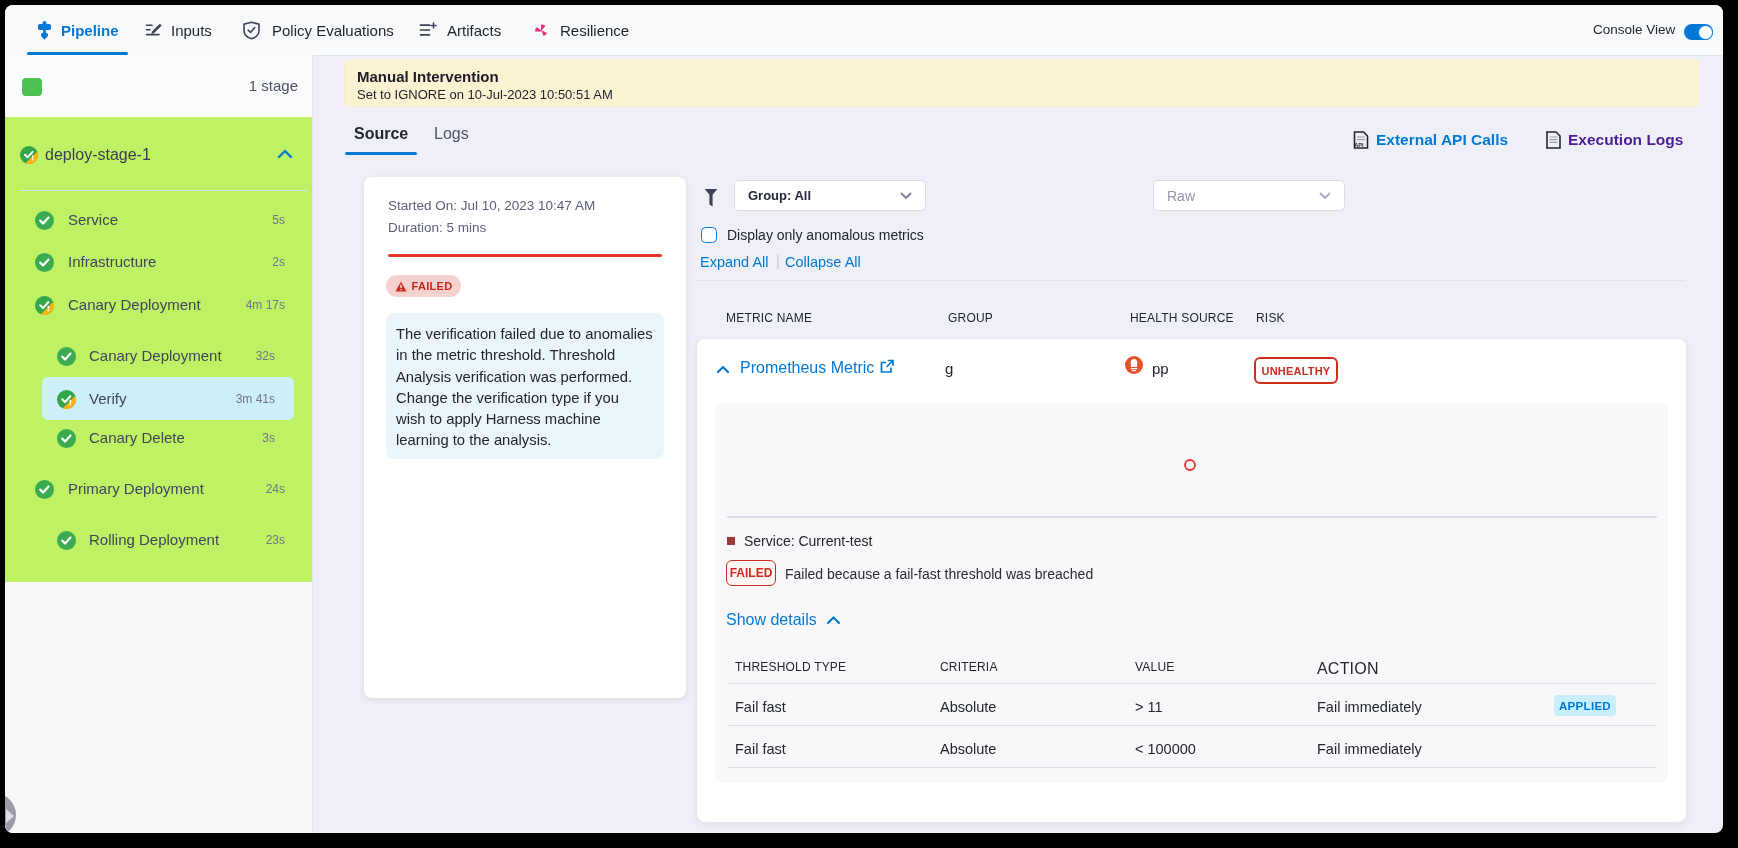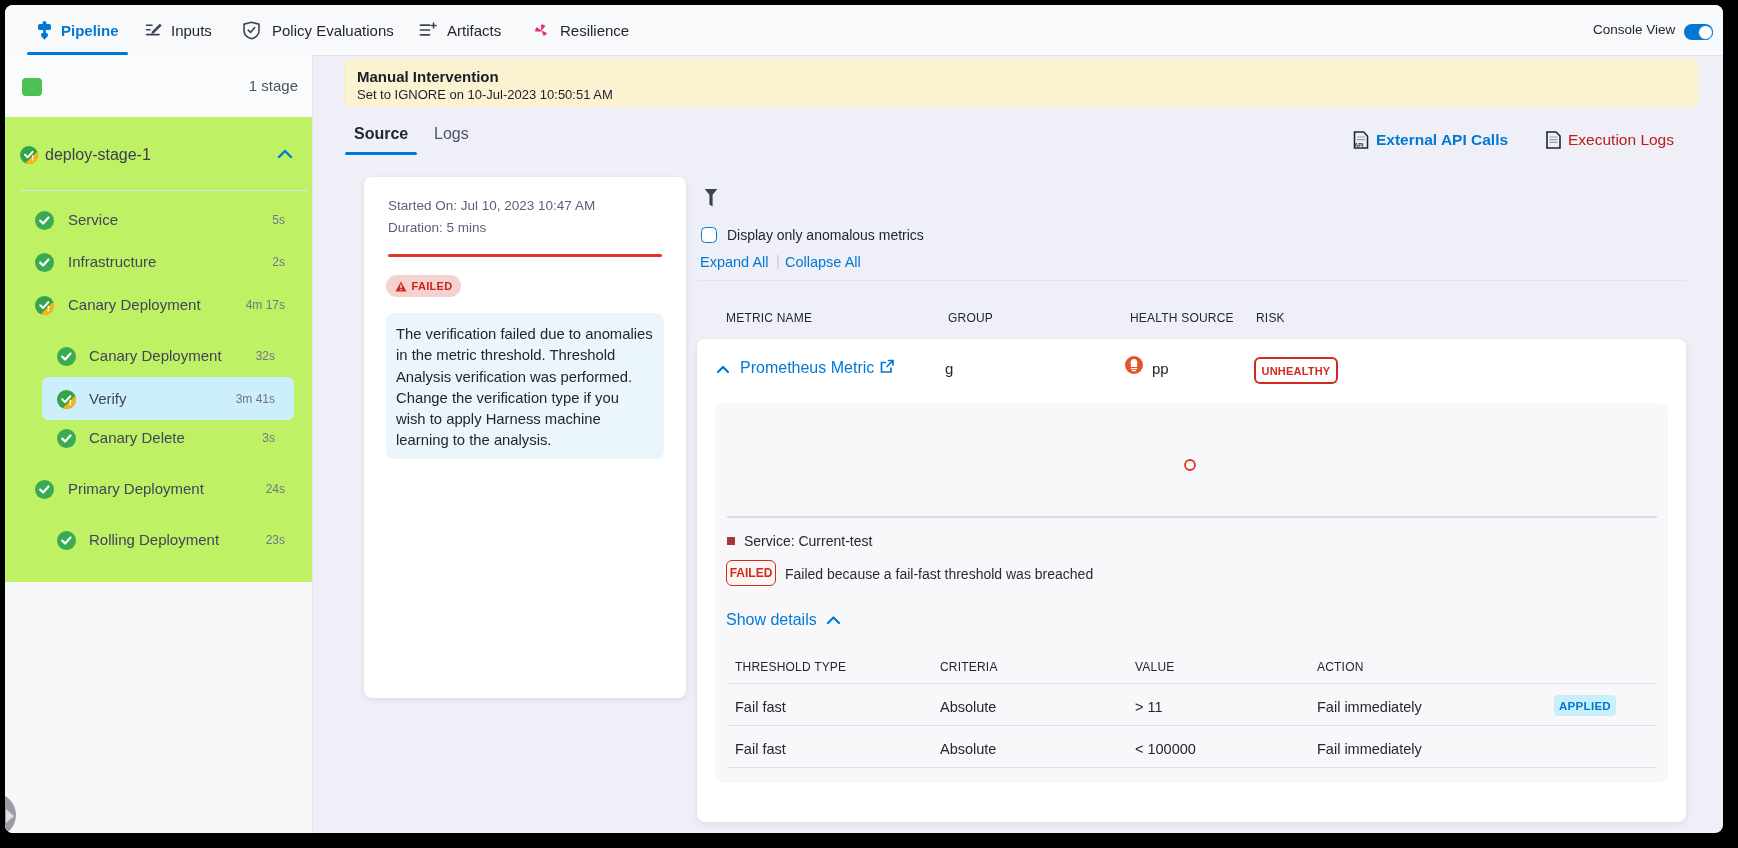--- a/index.html
+++ b/index.html
@@ -195,40 +195,52 @@
         <path d="M4 6h8M4 8.7h8" stroke="#9a9cab" stroke-width="1.2"></path>
         <text x="1.2" y="16.2" font-size="5.6" font-weight="bold" fill="#22272f">API</text>
       </svg>
     <span style="font-size:15.5px;font-weight:700;color:#0278d5">External API Calls</span>
   </div>
   <div class="abs flex" style="left:1541px;top:126px;gap:7px">
     <svg width="15" height="18" viewBox="0 0 15 18">
         <path d="M1 1h9l4 4v12H1z" fill="none" stroke="#22272f" stroke-width="1.6"></path>
         <path d="M3.5 6h8M3.5 8.7h8M3.5 11.4h8" stroke="#9a9cab" stroke-width="1.2"></path>
       </svg>
-    <span style="font-size:15.5px;font-weight:400;color:#b91c1c">Execution Logs</span>
+    <span style="font-size:15.5px;font-weight:700;color:#4c1d95">Execution Logs</span>
   </div>
 
   <div class="card" style="left:359px;top:172px;width:322px;height:521px">
     <div class="abs" style="left:24px;top:18px;font-size:13.5px;color:#5d607b;line-height:22px">Started On: Jul 10, 2023 10:47 AM<br>Duration: 5 mins</div>
     <div class="abs" style="left:24px;top:77px;width:274px;height:3px;border-radius:2px;background:#e3342a"></div>
     <div class="abs flex" style="left:22px;top:98px;width:75px;height:22px;border-radius:11px;background:#f5d2cf;justify-content:center;gap:5px">
       <svg width="12" height="11" viewBox="0 0 12 11">
           <path d="M6 0.5 11.6 10.4H0.4z" fill="#cf2c1e"></path>
           <rect x="5.4" y="3.6" width="1.2" height="3.4" fill="#fff"></rect>
           <rect x="5.4" y="8" width="1.2" height="1.2" fill="#fff"></rect>
         </svg>
       <span style="font-size:11px;font-weight:700;color:#c7251c;letter-spacing:0.3px">FAILED</span>
     </div>
     <div class="abs" style="left:22px;top:136px;width:278px;height:146px;border-radius:8px;background:#eaf6fb;box-sizing:border-box;padding:11px 10px;font-size:14.8px;line-height:21.3px;color:#23242f">The verification failed due to anomalies<br>in the metric threshold. Threshold<br>Analysis verification was performed.<br>Change the verification type if you<br>wish to apply Harness machine<br>learning to the analysis.</div>
   </div>
 
   <svg class="abs" style="left:699px;top:183px" width="14" height="21" viewBox="0 0 14 21">
       <path d="M0.7 0.9h12.6L8.6 6.8v11.7l-3.2-2.1V6.8z" fill="#3d4157"></path>
     </svg>
+  <div class="ddl" style="left:729px">
+      <span>Group: All</span>
+      <svg style="margin-left:auto" width="12" height="8" viewBox="0 0 12 8" fill="none" stroke="#7a7d96" stroke-width="1.8" stroke-linecap="round">
+        <path d="M1.5 1.5 6 6l4.5-4.5"></path>
+      </svg>
+    </div>
+  <div class="ddl" style="left:1148px;font-weight:400;color:#9596ad;font-size:14px">
+      <span>Raw</span>
+      <svg style="margin-left:auto" width="12" height="8" viewBox="0 0 12 8" fill="none" stroke="#a9abc0" stroke-width="1.8" stroke-linecap="round">
+        <path d="M1.5 1.5 6 6l4.5-4.5"></path>
+      </svg>
+    </div>
 
   <div class="abs" style="left:696px;top:222px;width:16px;height:16px;border:1.8px solid #0278d5;border-radius:4.5px;background:#fff;box-sizing:border-box"></div>
   <div class="abs" style="left:722px;top:222px;font-size:14px;color:#22272f">Display only anomalous metrics</div>
 
   <div class="abs" style="left:695px;top:249px;font-size:14.5px;color:#0278d5;font-weight:500">Expand All</div>
   <div class="abs" style="left:771px;top:247px;font-size:15px;color:#c9cad6">|</div>
   <div class="abs" style="left:780px;top:249px;font-size:14.5px;color:#0278d5;font-weight:500">Collapse All</div>
 
   <div class="abs" style="left:692px;top:275px;width:988px;height:1px;background:#e4e5ec"></div>
 
@@ -268,21 +280,21 @@
       <div class="abs flex" style="left:11px;top:208px;gap:9px">
         <span style="font-size:16px;color:#0278d5">Show details</span>
         <svg width="15" height="10" viewBox="0 0 15 10" fill="none" stroke="#0278d5" stroke-width="2.2" stroke-linecap="round" stroke-linejoin="round">
             <path d="M2 8 7.5 2.5 13 8"></path>
           </svg>
       </div>
 
       <div class="thead" style="left:20px;top:257px;font-size:12px">THRESHOLD TYPE</div>
       <div class="thead" style="left:225px;top:257px;font-size:12px">CRITERIA</div>
       <div class="thead" style="left:420px;top:257px;font-size:12px">VALUE</div>
-      <div class="thead" style="left:602px;top:257px;font-size:12px">ACTION</div>
+      <div class="thead" style="left:602px;top:257px;font-size:16px">ACTION</div>
       <div class="abs" style="left:12px;top:280px;width:930px;height:1px;background:#dfe0e8"></div>
       <div class="abs" style="left:20px;top:296px;font-size:14.5px;color:#22272f">Fail fast</div>
       <div class="abs" style="left:225px;top:296px;font-size:14.5px;color:#22272f">Absolute</div>
       <div class="abs" style="left:420px;top:296px;font-size:14.5px;color:#22272f">&gt; 11</div>
       <div class="abs" style="left:602px;top:296px;font-size:14.5px;color:#22272f">Fail immediately</div>
       <div class="abs flex" style="left:839px;top:292px;width:62px;height:21px;border-radius:4px;background:#c9effc;justify-content:center;font-size:11.5px;font-weight:700;color:#0278d5;letter-spacing:0.3px">APPLIED</div>
       <div class="abs" style="left:12px;top:322px;width:930px;height:1px;background:#dfe0e8"></div>
       <div class="abs" style="left:20px;top:338px;font-size:14.5px;color:#22272f">Fail fast</div>
       <div class="abs" style="left:225px;top:338px;font-size:14.5px;color:#22272f">Absolute</div>
       <div class="abs" style="left:420px;top:338px;font-size:14.5px;color:#22272f">&lt; 100000</div>

